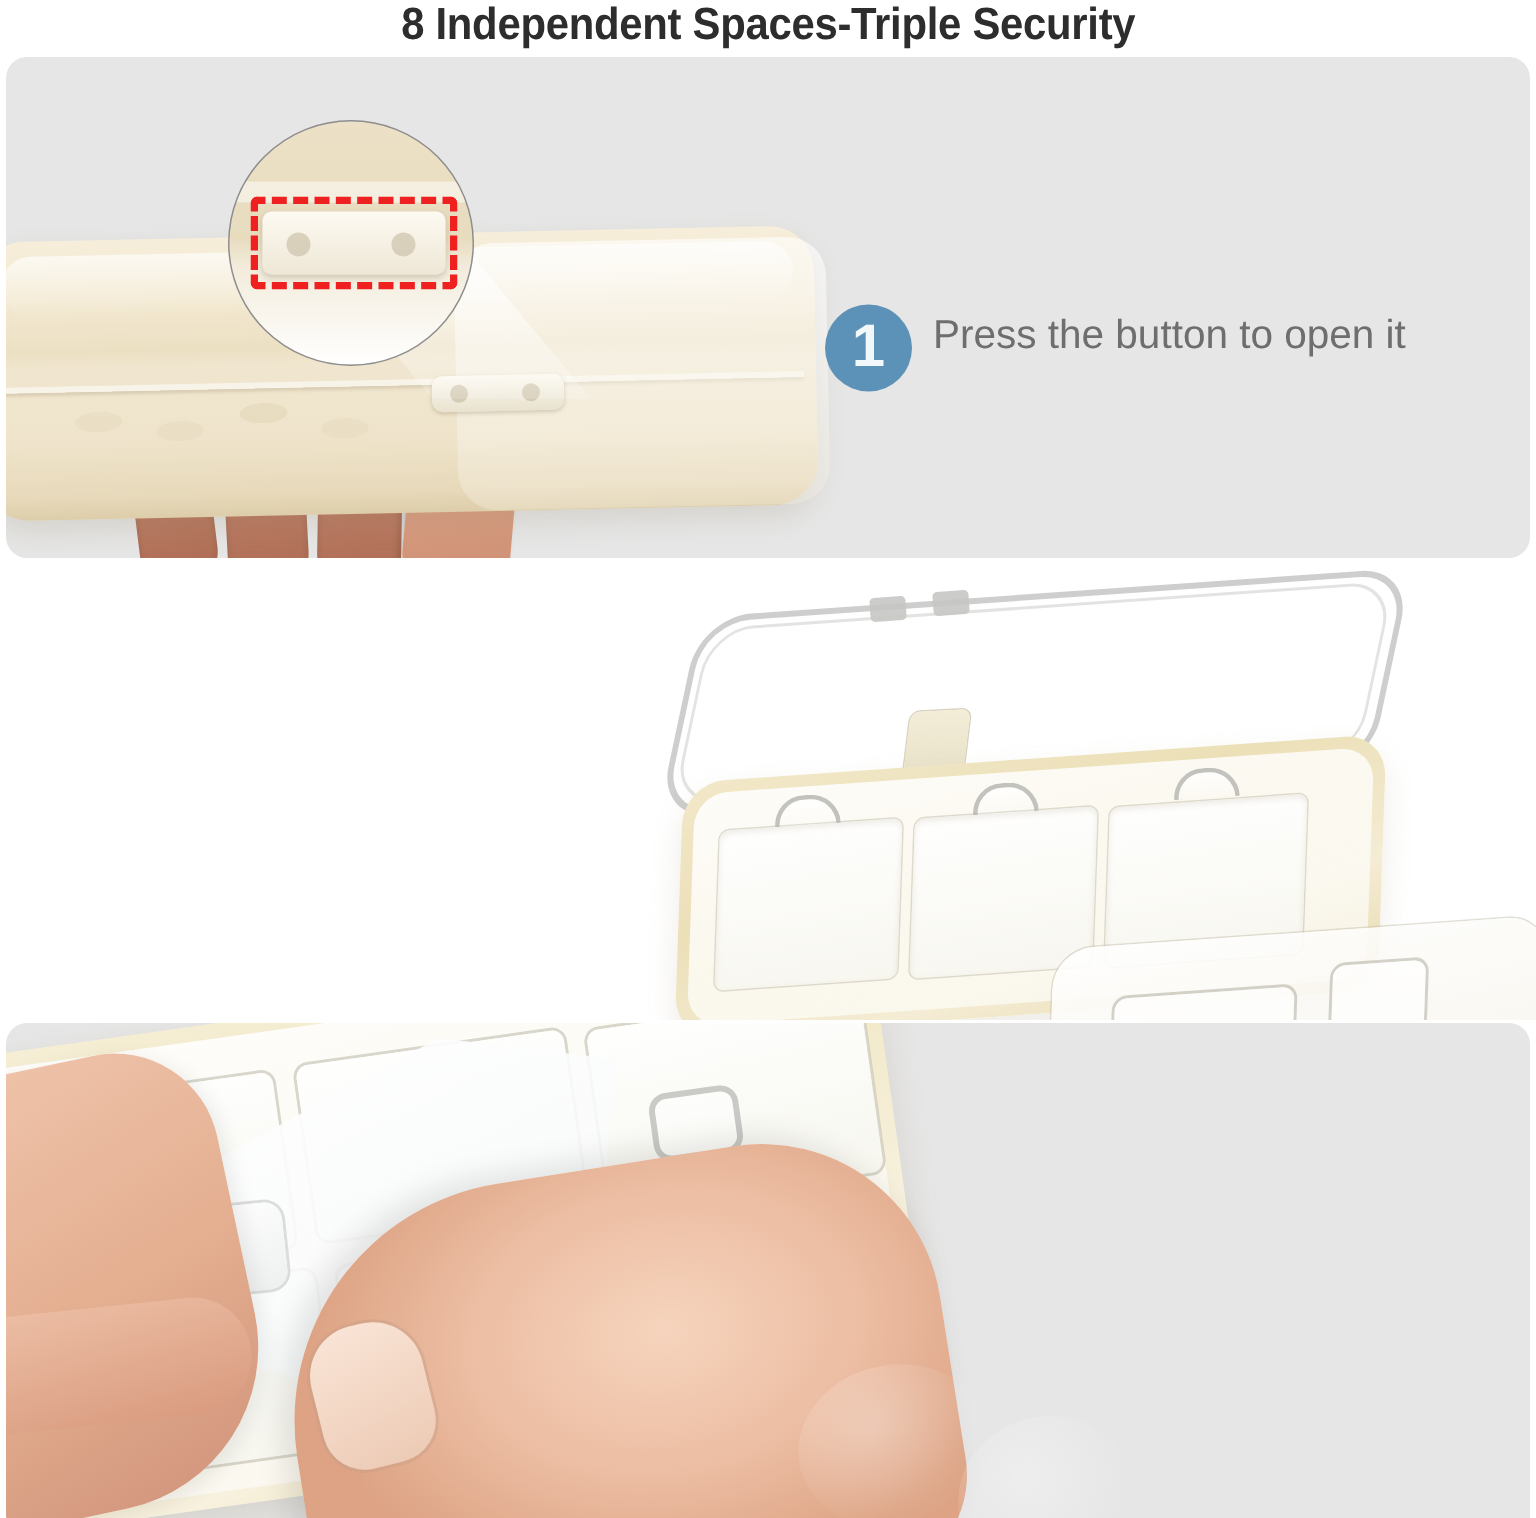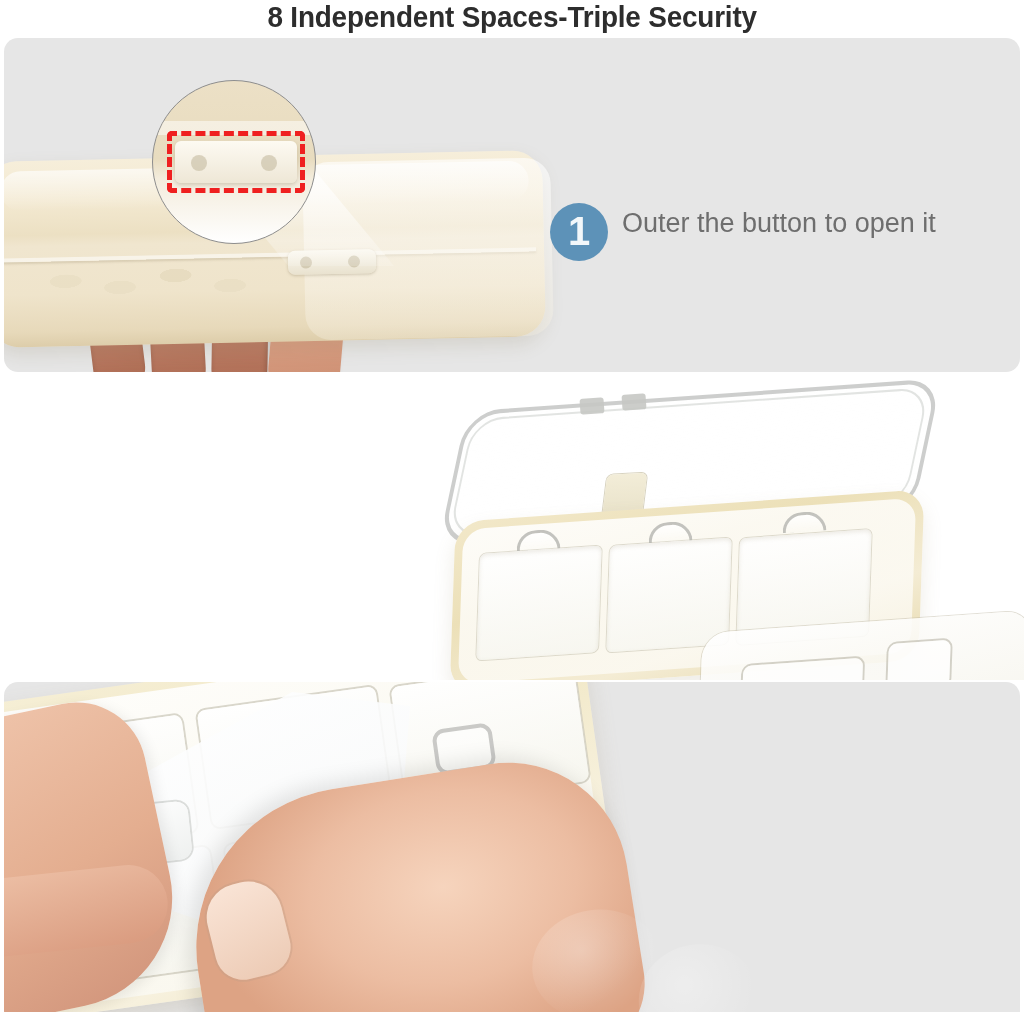--- a/index.html
+++ b/index.html
@@ -362,21 +362,21 @@
         <i></i>
         <i></i>
       </div>
       <div class="p1-mag-dash"></div>
     </div>
   </div>
 
   <div class="caption" id="caption-1">
     <div class="badge">1</div>
     <div class="cap-text">
-      <div class="cap-sub">Outer the button to open it</div>
+      <div class="cap-sub">Press the button to open it</div>
     </div>
   </div>
 </div>
 
 <div class="panel" id="panel-2">
   <div class="p2-stage">
 
     <div class="p2-lid"></div>
     <div class="p2-lid-inner"></div>
     <div class="p2-hinge p2-h1"></div>

